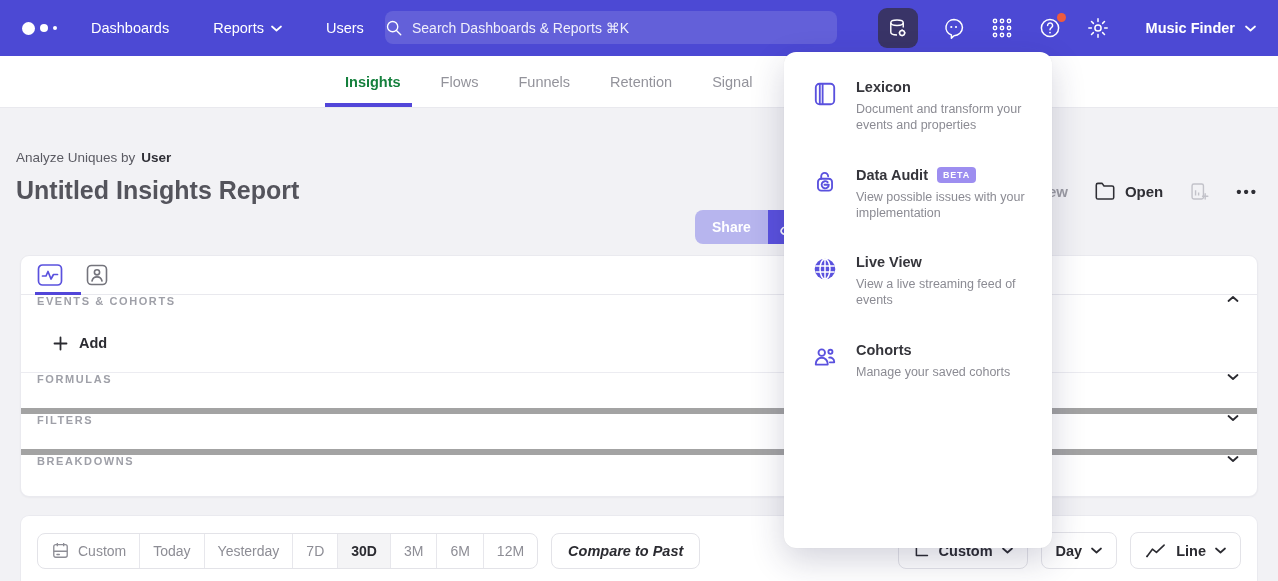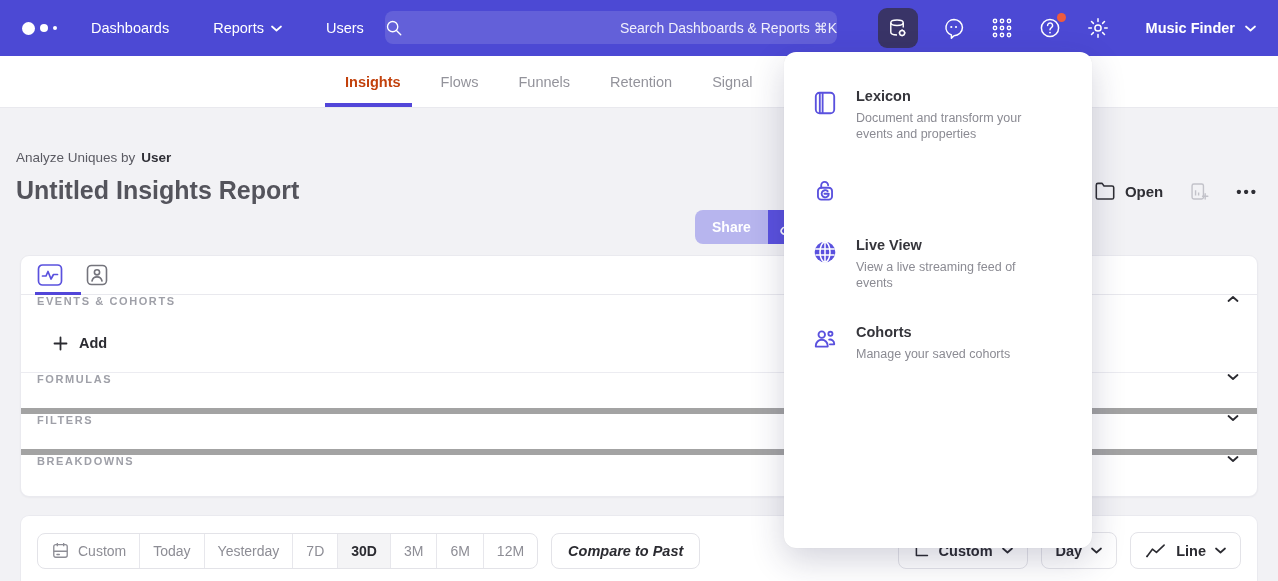--- a/index.html
+++ b/index.html
@@ -18,39 +18,39 @@
     background:#4c49d4; display:flex; align-items:center; color:#fff; z-index:10;
   }
   .logo { display:flex; align-items:center; gap:5px; margin:0 34px 0 22px; }
   .logo .d1{width:13px;height:13px;border-radius:50%;background:#fff;}
   .logo .d2{width:8px;height:8px;border-radius:50%;background:#fff;}
   .logo .d3{width:4px;height:4px;border-radius:50%;background:#fff;}
   .nav-item { font-size:14.5px; font-weight:500; margin-right:44px; display:flex; align-items:center; gap:7px; cursor:pointer; }
   .searchbar {
     position:absolute; left:385px; top:11px; width:452px; height:33px;
     background:rgba(255,255,255,0.13); border-radius:8px;
-    display:flex; align-items:center; justify-content:space-between; gap:9px;
+    display:flex; align-items:center; justify-content:flex-start; gap:9px;
     color:rgba(255,255,255,0.9); font-size:14px;
   }
   .nav-right { position:absolute; right:22px; top:0; height:56px; display:flex; align-items:center; gap:24px; }
   .nav-icon-btn { width:24px; height:24px; display:flex; align-items:center; justify-content:center; cursor:pointer; position:relative; }
   .nav-icon-active {
     width:40px; height:40px; background:#393467; border-radius:9px;
     display:flex; align-items:center; justify-content:center; cursor:pointer;
   }
   .red-dot { position:absolute; top:-3px; right:-4px; width:9px; height:9px; border-radius:50%; background:#ee5b3d; }
   .project { display:flex; align-items:center; gap:10px; font-size:14.5px; font-weight:600; margin-left:12px; cursor:pointer; }
 
   
   .tabsbar {
     position:absolute; left:0; top:56px; width:1278px; height:52px; background:#fff;
     border-bottom:1px solid #e9e9ee; display:flex; align-items:center; padding-left:345px; gap:40px;
   }
   .tab { font-size:14.5px; color:#93939b; cursor:pointer; white-space:nowrap; }
-  .tab.active { color:#c2410c; font-weight:700; }
+  .tab.active { color:#15803d; font-weight:700; }
   .tab-underline { position:absolute; left:325px; bottom:0; width:87px; height:4px; background:#5246d9; }
 
   
   .eyebrow { position:absolute; left:16px; top:150px; font-size:13.5px; color:#5b5b63; font-weight:500; }
   .eyebrow b { color:#2f2f36; font-weight:700; margin-left:6px; }
   .report-title { position:absolute; left:16px; top:176px; font-size:25px; font-weight:600; color:#54545c; }
   .share-group { position:absolute; left:695px; top:174px; height:34px; display:flex; z-index:5;margin-top:36px; }
   .share-btn {
     background:#b7b5ee; color:#fff; font-size:14px; font-weight:600;
     border:none; border-radius:8px 0 0 8px; padding:0 17px; height:34px; cursor:pointer;
@@ -103,24 +103,24 @@
   .view-controls { margin-left:auto; display:flex; gap:13px; align-items:center; }
   .ctrl-btn {
     height:37px; border:1px solid #e3e3e8; border-radius:8px; background:#fff;
     display:flex; align-items:center; gap:9px; padding:0 14px;
     font-size:14.5px; font-weight:600; color:#2b2b31; cursor:pointer;
     font-family:"Liberation Sans", sans-serif;
   }
 
   
   .menu-panel {
-    position:absolute; left:784px; top:52px; width:308px; height:496px;
+    position:absolute; left:784px; top:52px; width:268px; height:496px;
     background:#fff; border-radius:12px; z-index:50;
     box-shadow:0 12px 34px rgba(35,35,80,0.20), 0 0 1px rgba(0,0,0,0.1);
-    padding:24px 12px 12px 12px;
+    padding:15px 12px 12px 12px;
   }
   .menu-item { display:flex; gap:17px; padding:12px 10px 12px 16px; border-radius:8px; margin-bottom:9px; cursor:pointer; }
   .menu-item.highlighted { background:#f4f4f6; }
   .menu-icon { width:27px; flex:none; padding-top:2px; }
   .menu-title { font-size:14.5px; font-weight:700; color:#35353b; display:flex; align-items:center; gap:9px; }
   .beta-badge { background:#9d8ef0; color:#fff; font-size:9px; font-weight:700; letter-spacing:0.8px; padding:3px 6px; border-radius:4px; }
   .menu-desc { margin-top:6px; font-size:12.5px; line-height:1.3; color:#8b8b93; max-width:176px; }
 </style>
 </head>
 <body>
@@ -374,20 +374,27 @@
   </div>
 
   <div class="menu-item">
     <span class="menu-icon">
       <svg width="26" height="26" viewBox="0 0 24 24" fill="none" stroke="#5a51de" stroke-width="1.7" stroke-linecap="round" stroke-linejoin="round">
         <path d="M8.5 9V6.8a3.2 3.2 0 016.4 0"></path>
         <rect x="5.5" y="9" width="13" height="11" rx="3"></rect>
         <path d="M15.5 14.5a3.3 3.3 0 11-1-2.3M15.5 14.5h-4"></path>
       </svg>
     </span>
+    <div>
+      <div class="menu-title">
+        <span>Data Audit</span>
+        <span class="beta-badge">BETA</span>
+      </div>
+      <div class="menu-desc">View possible issues with your implementation</div>
+    </div>
   </div>
 
   <div class="menu-item">
     <span class="menu-icon">
       <svg width="26" height="26" viewBox="0 0 24 24">
         <circle cx="12" cy="12" r="9.5" fill="#5a51de"></circle>
         <g fill="none" stroke="#fff" stroke-width="1.4">
           <path d="M3 9.3h18M3.2 14.7h17.6"></path>
           <ellipse cx="12" cy="12" rx="4.6" ry="9.3"></ellipse>
           <path d="M12 2.7v18.6"></path>

